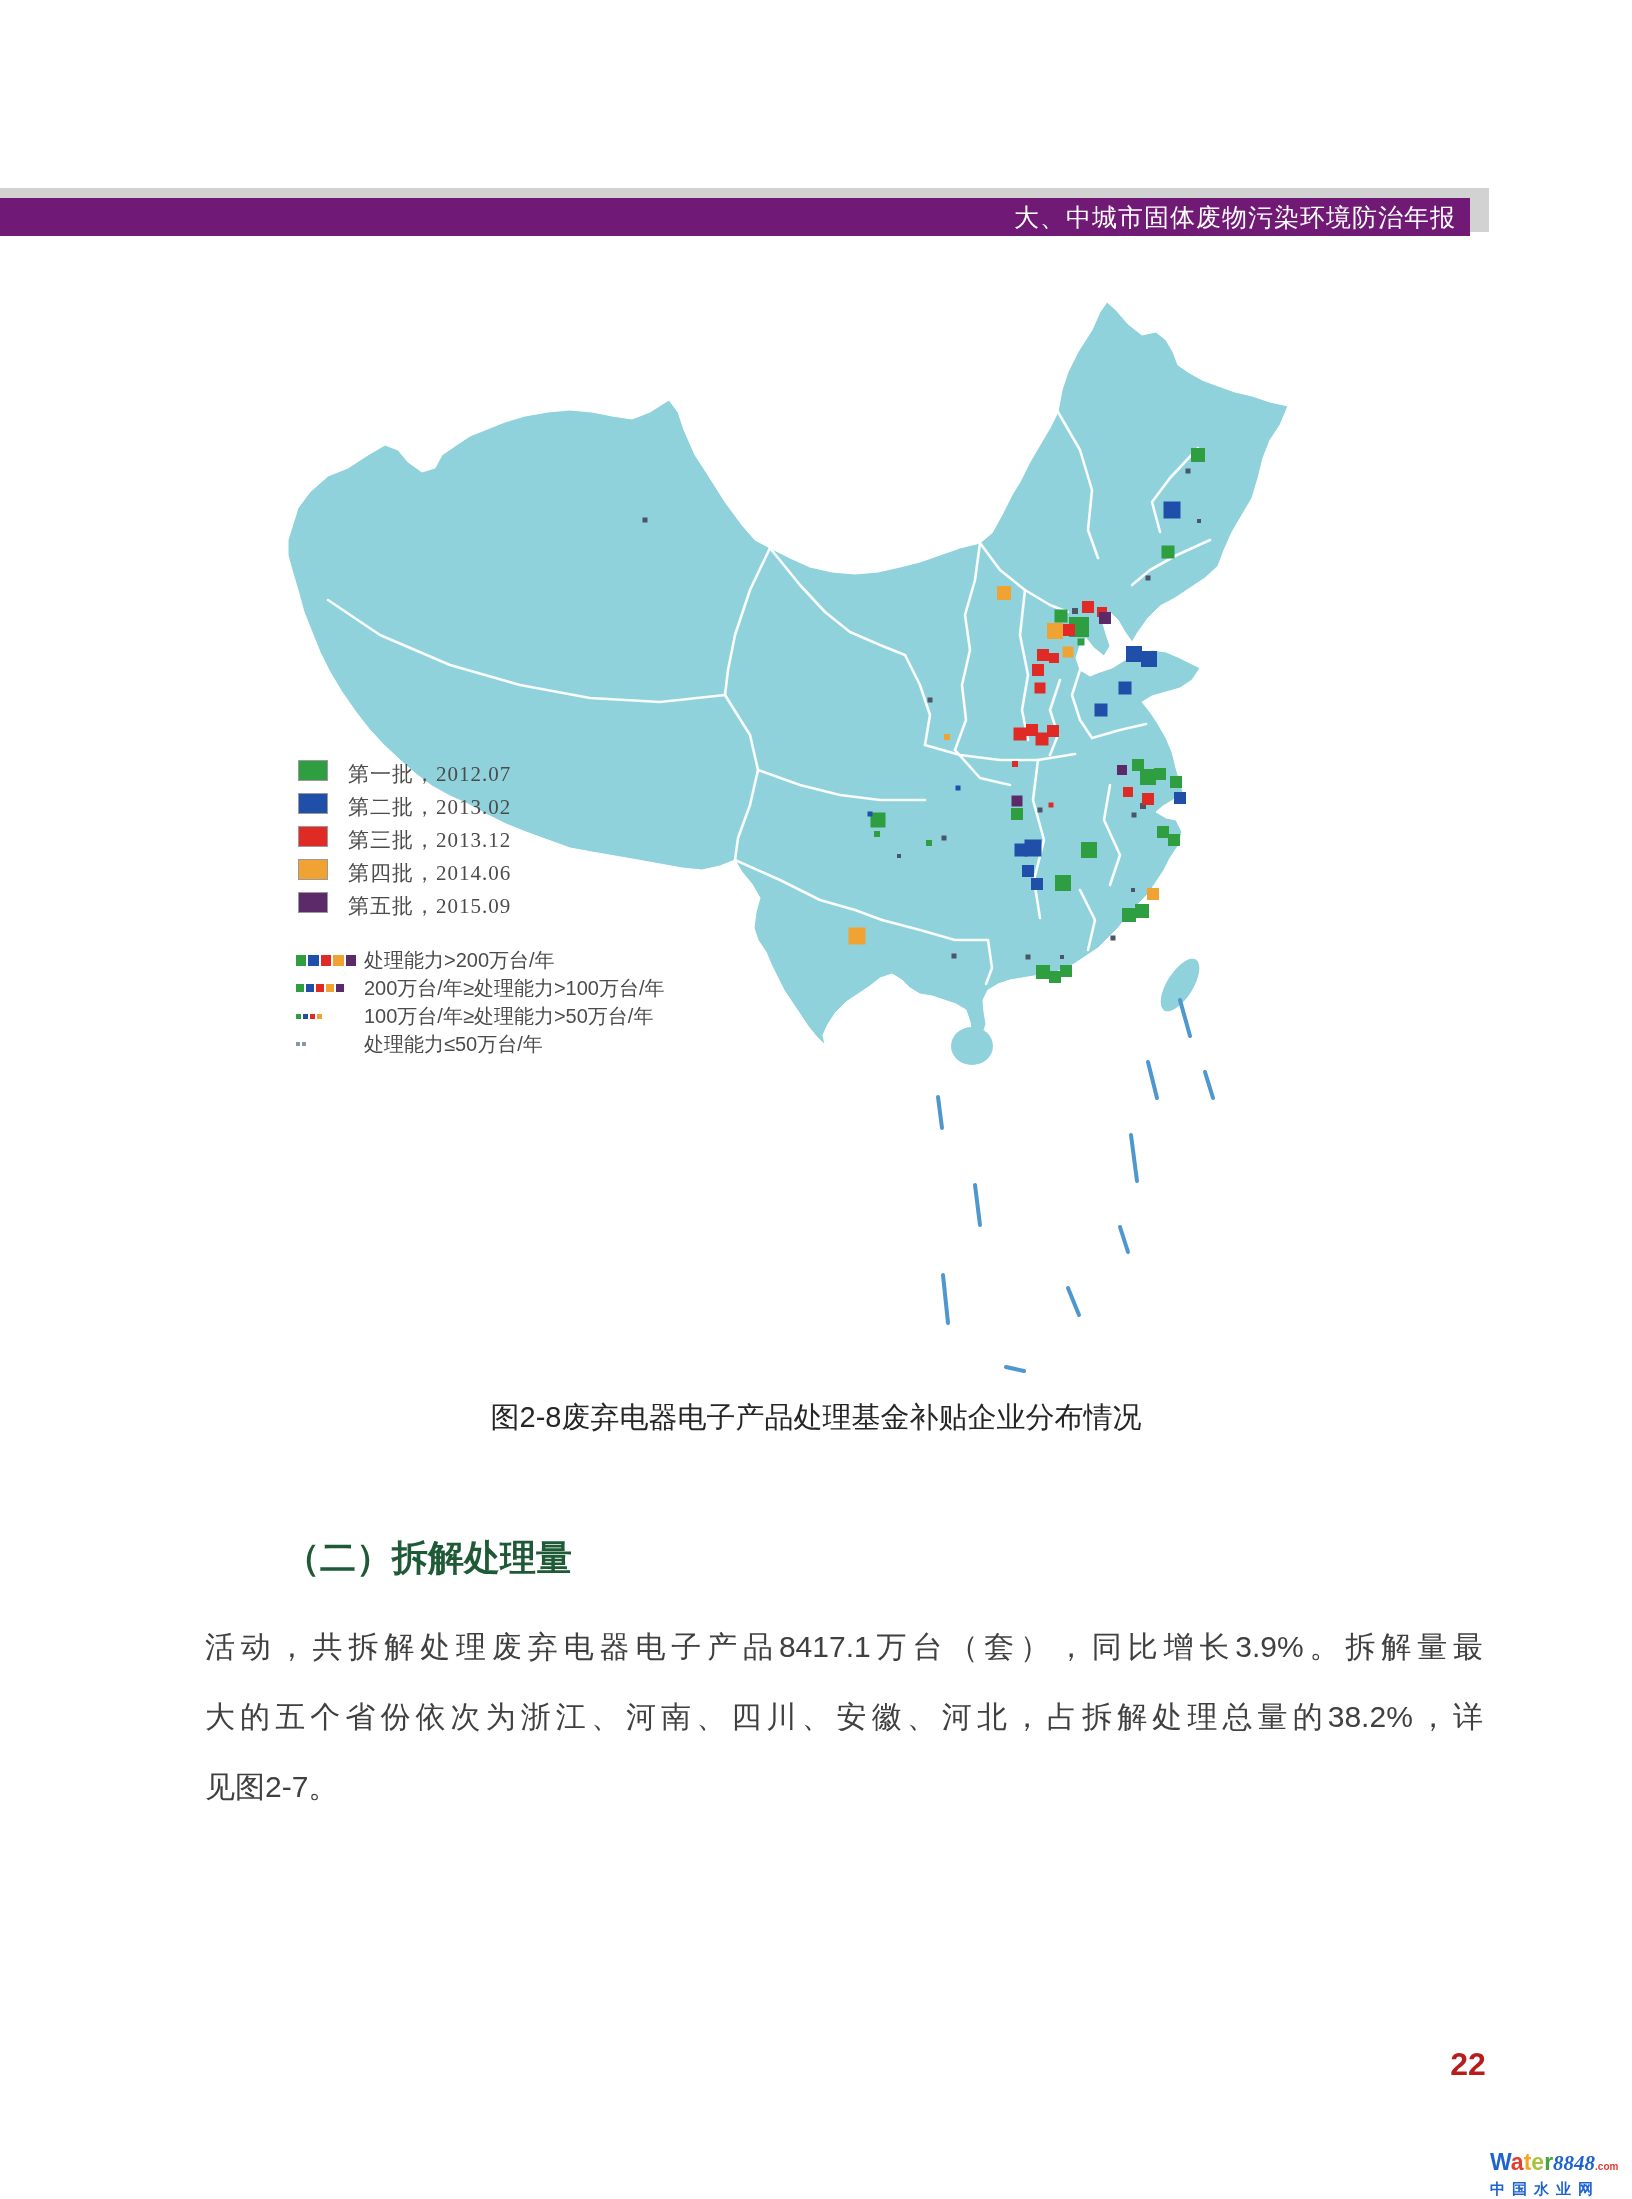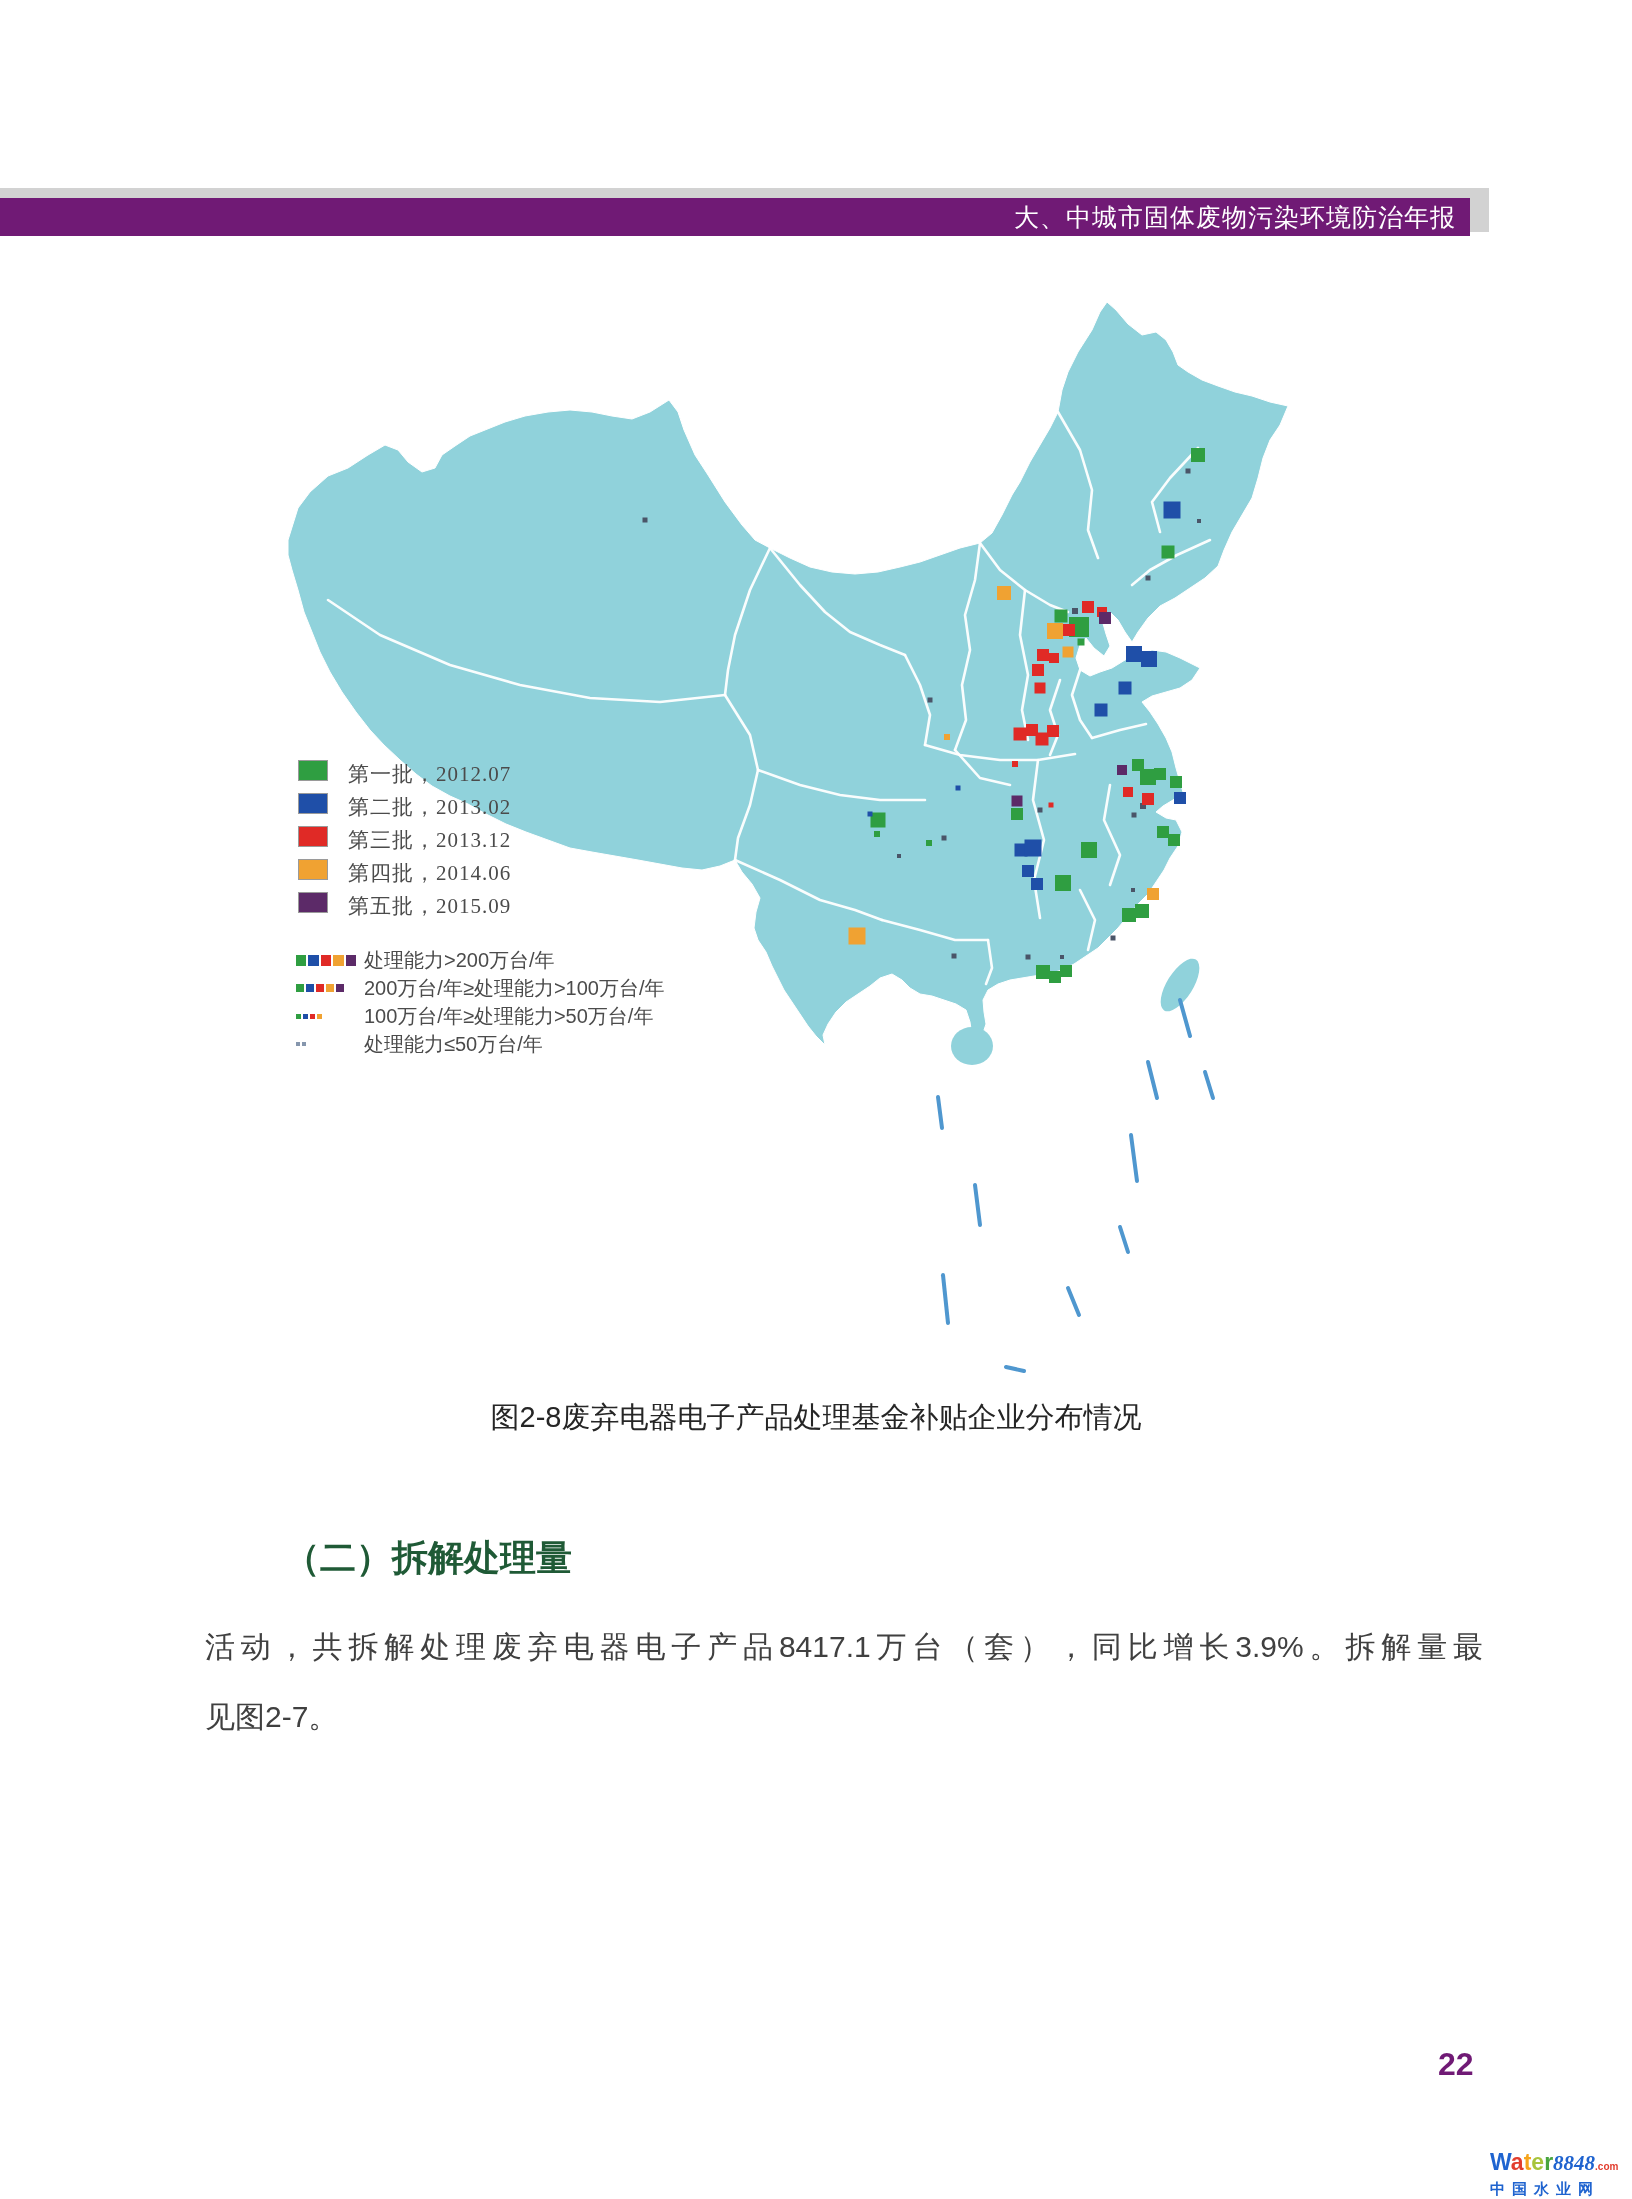--- a/index.html
+++ b/index.html
@@ -25,22 +25,22 @@
   .clrow .sws i{display:block;margin-right:2px;}
   .clrow .lbl{font-size:20px;color:#4b4b4b;margin-left:6px;white-space:nowrap;}
   
   .caption{position:absolute;left:0;top:1398px;width:1632px;text-align:center;
            font-size:29px;color:#262626;}
   .sec-heading{position:absolute;left:284px;top:1534px;font-size:36px;font-weight:bold;color:#1f5a36;}
   .para{position:absolute;left:205px;top:1612px;width:1278px;font-size:30px;color:#404040;}
   .para .ln{height:70px;line-height:70px;text-align:justify;text-align-last:justify;white-space:nowrap;}
   .para .ln.first{text-indent:2em;}
   .para .ln.last{text-align-last:left;}
-  .page-num{position:absolute;left:1438px;top:2046px;width:60px;
-            font-size:32px;font-weight:600;color:#701a75;}
+  .page-num{position:absolute;left:1438px;top:2046px;width:60px;text-align:center;
+            font-size:32px;font-weight:600;color:#b91c1c;}
   
   .wm{position:absolute;left:1490px;top:2150px;width:142px;}
   .wm .l1{font-size:23px;font-weight:bold;line-height:24px;white-space:nowrap;}
   .wm .l1 .num{font-family:"Liberation Serif",serif;font-style:italic;font-size:21px;font-weight:bold;margin-top:11px;}
   .wm .l1 .dc{font-size:10px;font-weight:bold;}
   .wm .l2{font-size:15px;font-weight:bold;letter-spacing:7px;line-height:20px;white-space:nowrap;}
 </style>
 </head>
 <body>
 
@@ -230,20 +230,21 @@
       </div>
     </div>
 </div>
 
 <div class="caption">图2-8废弃电器电子产品处理基金补贴企业分布情况</div>
 
 <div class="sec-heading">（二）拆解处理量</div>
 
 <div class="para" id="body-paragraph">
     <div class="ln">活动，共拆解处理废弃电器电子产品8417.1万台（套），同比增长3.9%。拆解量最</div>
+    <div class="ln">大的五个省份依次为浙江、河南、四川、安徽、河北，占拆解处理总量的38.2%，详</div>
     <div class="ln last">见图2-7。</div>
   </div>
 
 <div class="page-num">22</div>
 
 <div class="wm">
   <div class="l1" id="wm-line1"><span style="color: rgb(30, 100, 208);">W</span><span style="color: rgb(226, 61, 46);">a</span><span style="color: rgb(246, 165, 28);">t</span><span style="color: rgb(168, 196, 60);">e</span><span style="color: rgb(72, 165, 62);">r</span><span class="num" style="color: rgb(31, 99, 207);">8848</span><span class="dc" style="color: rgb(226, 61, 46);">.com</span></div>
   <div class="l2" id="wm-line2" style="color: rgb(31, 99, 207);">中国水业网</div>
 </div>
 

